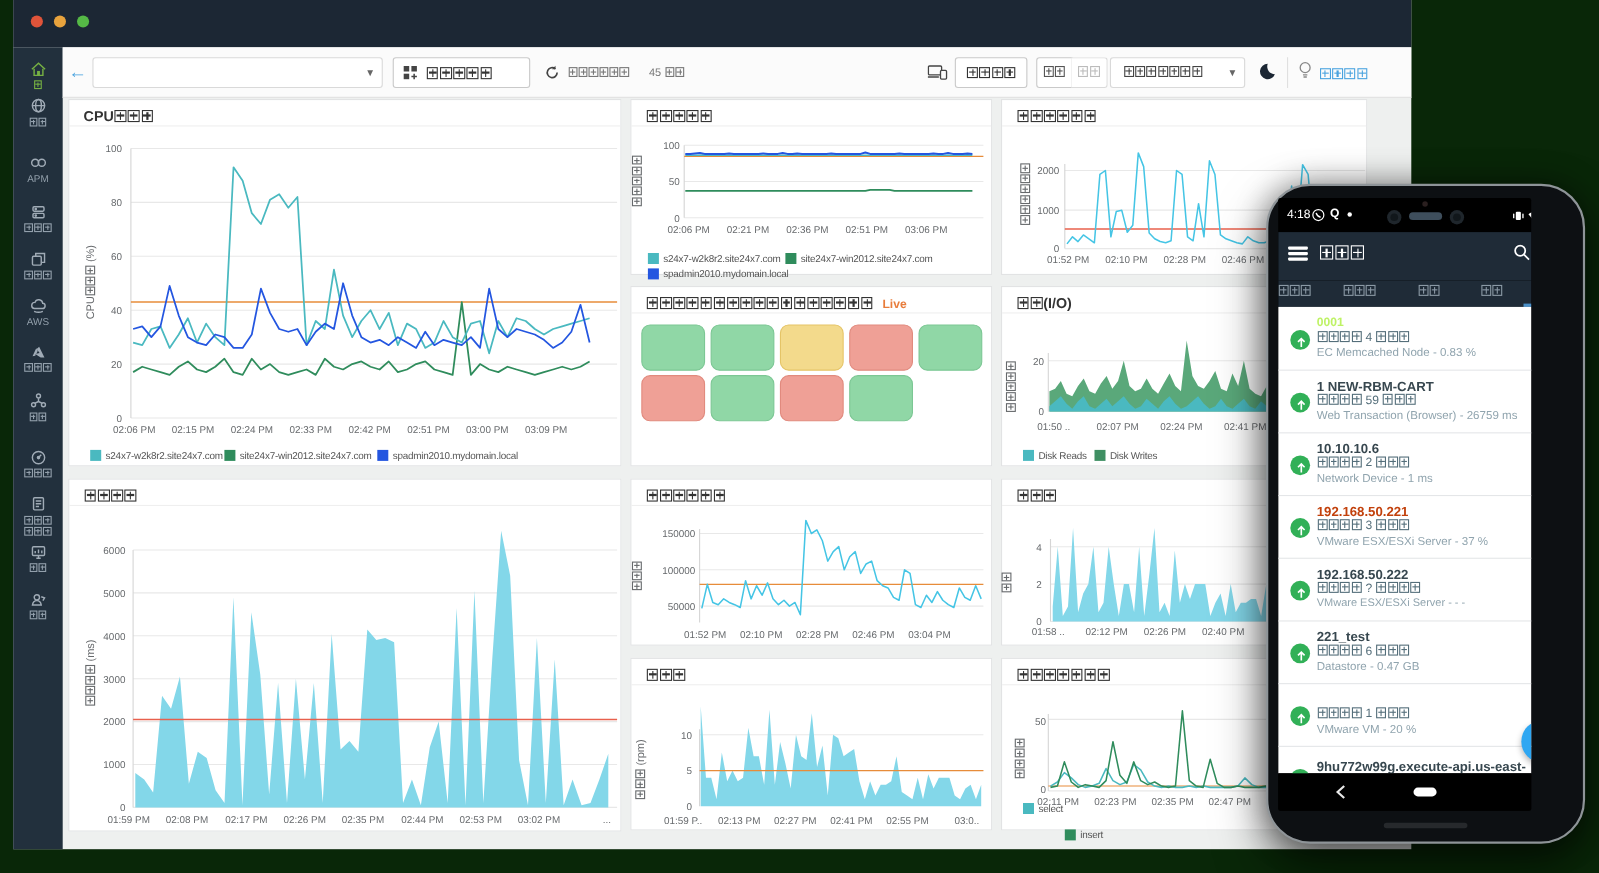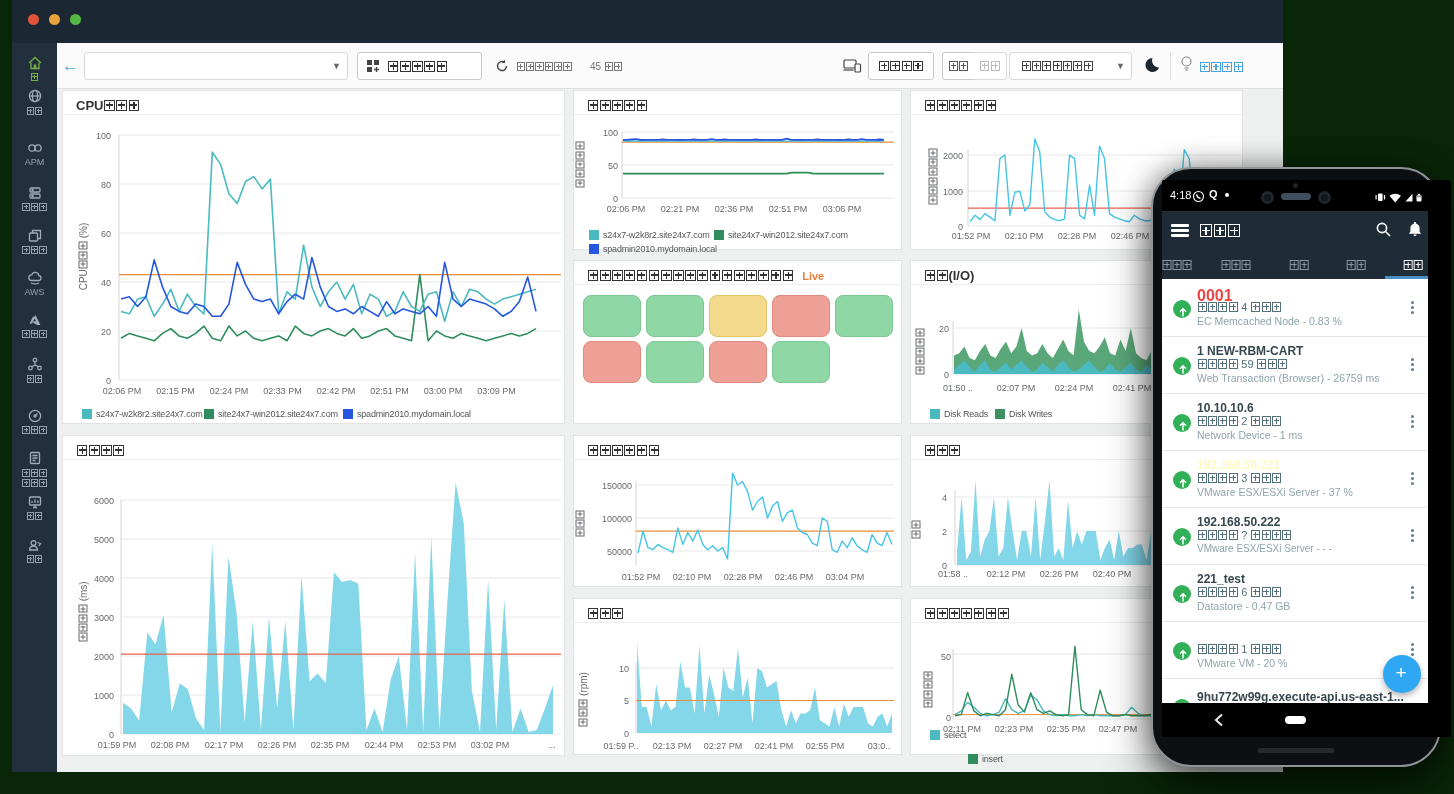--- a/index.html
+++ b/index.html
@@ -351,21 +351,21 @@
       <text x="51.0" y="133" text-anchor="middle" class="xlab">02:11 PM</text>
       <text x="103.0" y="133" text-anchor="middle" class="xlab">02:23 PM</text>
       <text x="155.0" y="133" text-anchor="middle" class="xlab">02:35 PM</text>
       <text x="207.0" y="133" text-anchor="middle" class="xlab">02:47 PM</text>
     </svg>
     <div class="ytit" style="left:-6px;top:85px;width:46px"><i class="z"></i><i class="z"></i><i class="z"></i><i class="z"></i></div>
     <div class="leg" style="left:19px;top:131px"><span class="lsq" style="background:#4ab9c0"></span>select</div>
     <div class="leg" style="left:57px;top:155px"><span class="lsq" style="background:#2f8c5c"></span>insert</div>
   </div>
 <div class="abs" style="left:1151px;top:167px;width:290px;height:600px;background:#0d1013;border:2px solid #8e9498;border-radius:40px;box-shadow:0 0 28px rgba(0,0,0,.4),0 22px 45px rgba(0,0,0,.55)"></div>
-<div class="abs" style="left:1162px;top:180px;width:289px;height:557px;background:#000;overflow:hidden;border-radius:2px">
+<div class="abs" style="left:1162px;top:180px;width:230px;height:557px;background:#000;overflow:hidden;border-radius:2px">
     <div class="abs" style="left:8px;top:9px;font-size:11px;color:#fff">4:18</div>
     <div class="abs" style="left:30px;top:9px"><svg width="13" height="13" viewBox="0 0 13 13" fill="none" stroke="#fff" stroke-width="1.1">
         <circle cx="6.5" cy="6.5" r="5"></circle>
         <path d="M4.5 4.5c.5 2 2 3.5 4 4" stroke-width="1.3"></path>
       </svg></div>
     <div class="abs" style="left:47px;top:8px;font-size:11px;font-weight:bold;color:#fff">Q</div>
     <div class="abs" style="left:63px;top:13px;width:4px;height:4px;border-radius:50%;background:#fff"></div>
     <div class="abs" style="left:99px;top:11px;width:13px;height:13px;border-radius:50%;background:#1f262c"></div>
     <div class="abs" style="left:102px;top:14px;width:7px;height:7px;border-radius:50%;background:#11171b"></div>
     <div class="abs" style="left:156px;top:11px;width:13px;height:13px;border-radius:50%;background:#1f262c"></div>
@@ -402,21 +402,21 @@
     <div class="abs" style="left:74px;top:79px;font-size:11px;color:#8b99a5;font-weight:normal;transform:translateX(-50%);white-space:nowrap"><i class="z"></i><i class="z"></i><i class="z"></i></div>
     <div class="abs" style="left:137px;top:79px;font-size:11px;color:#8b99a5;font-weight:normal;transform:translateX(-50%);white-space:nowrap"><i class="z"></i><i class="z"></i></div>
     <div class="abs" style="left:194px;top:79px;font-size:11px;color:#8b99a5;font-weight:normal;transform:translateX(-50%);white-space:nowrap"><i class="z"></i><i class="z"></i></div>
     <div class="abs" style="left:251px;top:79px;font-size:11px;color:#fff;font-weight:bold;transform:translateX(-50%);white-space:nowrap"><i class="z"></i><i class="z"></i></div>
     <div class="abs" style="left:223px;top:96px;width:43px;height:3px;background:#4a90c8"></div>
     <div class="abs" style="left:0;top:99px;width:266px;height:424px;background:#fff"></div>
     <div class="abs" style="left:11px;top:120px;width:18px;height:18px;border-radius:50%;background:#31b057"></div>
     <div class="abs" style="left:15.5px;top:124px"><svg width="10" height="11" viewBox="0 0 10 11" fill="none" stroke="#fff" stroke-width="1.5">
         <path d="M5 9.5V2M2 4.8 5 1.8l3 3"></path>
       </svg></div>
-    <div class="abs" style="left:35px;top:107px;font-size:16px;font-weight:bold;color:#ef4444">0001</div>
+    <div class="abs" style="left:35px;top:107px;font-size:11px;font-weight:bold;color:#bef264">0001</div>
     <div class="abs" style="left:35px;top:121px;font-size:11px;color:#546e7a"><i class="z"></i><i class="z"></i><i class="z"></i><i class="z"></i> 4 <i class="z"></i><i class="z"></i><i class="z"></i></div>
     <div class="abs" style="left:35px;top:135px;font-size:10.5px;color:#90a4ae">EC Memcached Node - 0.83 %</div>
     <div class="abs" style="left:249px;top:121px;width:3px;height:3px;border-radius:50%;background:#607d8b"></div>
     <div class="abs" style="left:249px;top:126px;width:3px;height:3px;border-radius:50%;background:#607d8b"></div>
     <div class="abs" style="left:249px;top:131px;width:3px;height:3px;border-radius:50%;background:#607d8b"></div>
     <div class="abs" style="left:11px;top:177px;width:18px;height:18px;border-radius:50%;background:#31b057"></div>
     <div class="abs" style="left:15.5px;top:181px"><svg width="10" height="11" viewBox="0 0 10 11" fill="none" stroke="#fff" stroke-width="1.5">
         <path d="M5 9.5V2M2 4.8 5 1.8l3 3"></path>
       </svg></div>
     <div class="abs" style="left:35px;top:164px;font-size:12px;font-weight:bold;color:#37474f">1 NEW-RBM-CART</div>
@@ -434,21 +434,21 @@
     <div class="abs" style="left:35px;top:235px;font-size:11px;color:#546e7a"><i class="z"></i><i class="z"></i><i class="z"></i><i class="z"></i> 2 <i class="z"></i><i class="z"></i><i class="z"></i></div>
     <div class="abs" style="left:35px;top:249px;font-size:10.5px;color:#90a4ae">Network Device - 1 ms</div>
     <div class="abs" style="left:249px;top:235px;width:3px;height:3px;border-radius:50%;background:#607d8b"></div>
     <div class="abs" style="left:249px;top:240px;width:3px;height:3px;border-radius:50%;background:#607d8b"></div>
     <div class="abs" style="left:249px;top:245px;width:3px;height:3px;border-radius:50%;background:#607d8b"></div>
     <div class="abs" style="left:0;top:213px;width:266px;height:1px;background:#e4e6e8"></div>
     <div class="abs" style="left:11px;top:291px;width:18px;height:18px;border-radius:50%;background:#31b057"></div>
     <div class="abs" style="left:15.5px;top:295px"><svg width="10" height="11" viewBox="0 0 10 11" fill="none" stroke="#fff" stroke-width="1.5">
         <path d="M5 9.5V2M2 4.8 5 1.8l3 3"></path>
       </svg></div>
-    <div class="abs" style="left:35px;top:278px;font-size:12px;font-weight:bold;color:#fef9c3">192.168.50.221</div>
+    <div class="abs" style="left:35px;top:278px;font-size:12px;font-weight:bold;color:#c2410c">192.168.50.221</div>
     <div class="abs" style="left:35px;top:292px;font-size:11px;color:#546e7a"><i class="z"></i><i class="z"></i><i class="z"></i><i class="z"></i> 3 <i class="z"></i><i class="z"></i><i class="z"></i></div>
     <div class="abs" style="left:35px;top:306px;font-size:10.5px;color:#90a4ae">VMware ESX/ESXi Server - 37 %</div>
     <div class="abs" style="left:249px;top:292px;width:3px;height:3px;border-radius:50%;background:#607d8b"></div>
     <div class="abs" style="left:249px;top:297px;width:3px;height:3px;border-radius:50%;background:#607d8b"></div>
     <div class="abs" style="left:249px;top:302px;width:3px;height:3px;border-radius:50%;background:#607d8b"></div>
     <div class="abs" style="left:0;top:270px;width:266px;height:1px;background:#e4e6e8"></div>
     <div class="abs" style="left:11px;top:348px;width:18px;height:18px;border-radius:50%;background:#31b057"></div>
     <div class="abs" style="left:15.5px;top:352px"><svg width="10" height="11" viewBox="0 0 10 11" fill="none" stroke="#fff" stroke-width="1.5">
         <path d="M5 9.5V2M2 4.8 5 1.8l3 3"></path>
       </svg></div>

